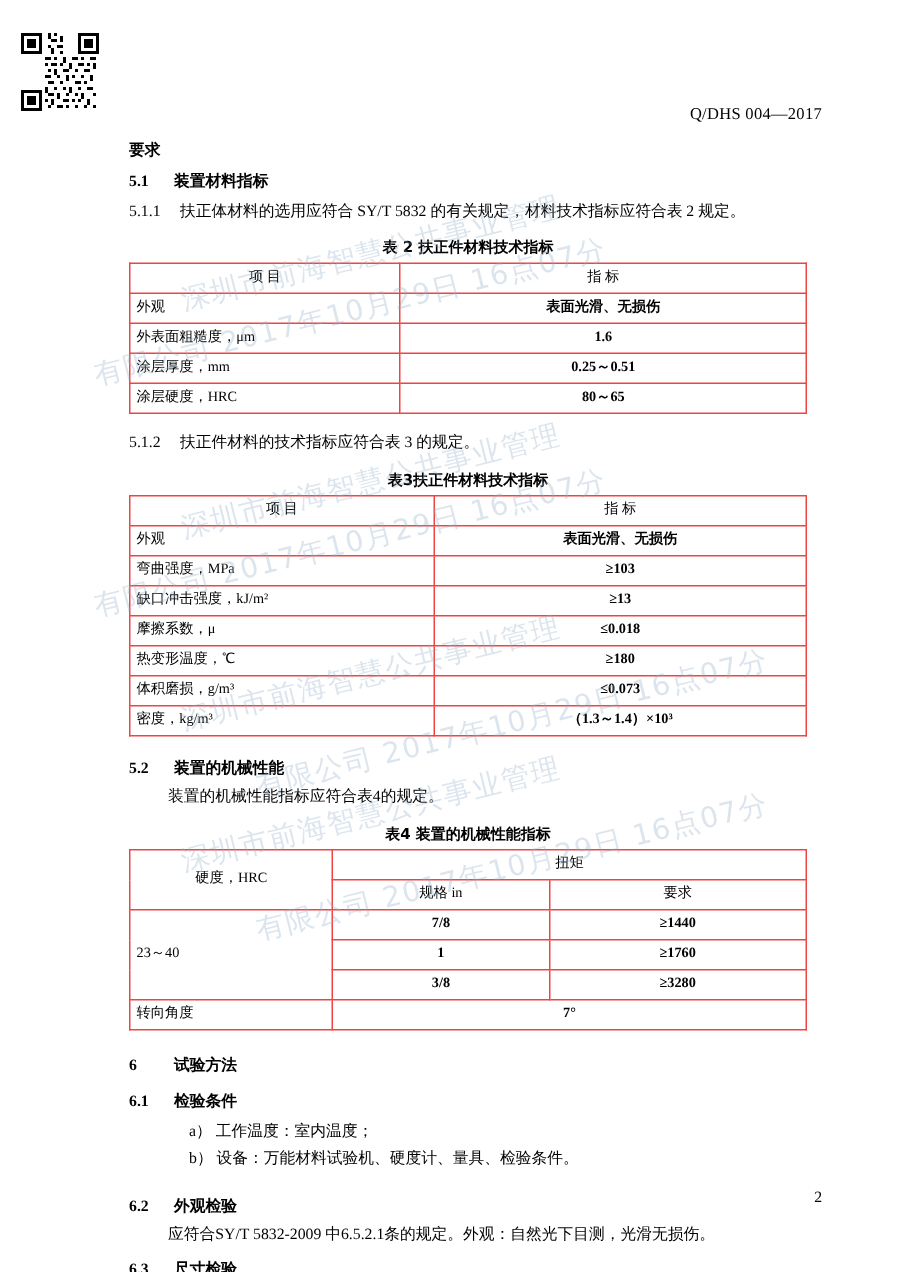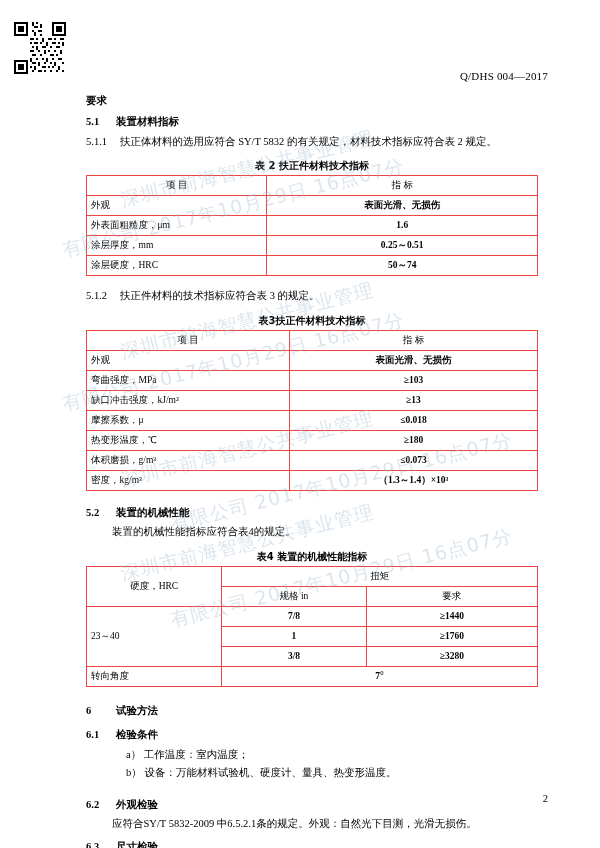--- a/index.html
+++ b/index.html
@@ -258,21 +258,21 @@
       <tr>
         <td class="l">外表面粗糙度，μm</td>
         <td class="c">1.6</td>
       </tr>
       <tr>
         <td class="l">涂层厚度，mm</td>
         <td class="c">0.25～0.51</td>
       </tr>
       <tr>
         <td class="l">涂层硬度，HRC</td>
-        <td class="c">50～74</td>
+        <td class="c">80～65</td>
       </tr>
     </tbody>
       </table>
 
     <div class="clause lvl2" style="margin-top:12px">
       <span class="num">5.1.2</span><span>扶正件材料的技术指标应符合表 3 的规定。</span>
     </div>
 
     <div class="tbl-caption">表3扶正件材料技术指标</div>
     <table class="doc t3">
@@ -349,21 +349,21 @@
       </table>
 
     <div class="clause" style="margin-top:16px">
       <span class="num bold-head">6</span><span class="bold-head">试验方法</span>
     </div>
 
     <div class="clause" style="margin-top:8px">
       <span class="num bold-head">6.1</span><span class="bold-head">检验条件</span>
     </div>
     <div class="list-item">a） 工作温度：室内温度；</div>
-    <div class="list-item">b） 设备：万能材料试验机、硬度计、量具、热变形温度。</div>
+    <div class="list-item">b） 设备：万能材料试验机、硬度计、量具、检验条件。</div>
 
     <div class="clause" style="margin-top:16px">
       <span class="num bold-head">6.2</span><span class="bold-head">外观检验</span>
     </div>
     <div class="para indent">应符合SY/T 5832-2009 中6.5.2.1条的规定。外观：自然光下目测，光滑无损伤。</div>
 
     <div class="clause" style="margin-top:6px">
       <span class="num bold-head">6.3</span><span class="bold-head">尺寸检验</span>
     </div>
 

